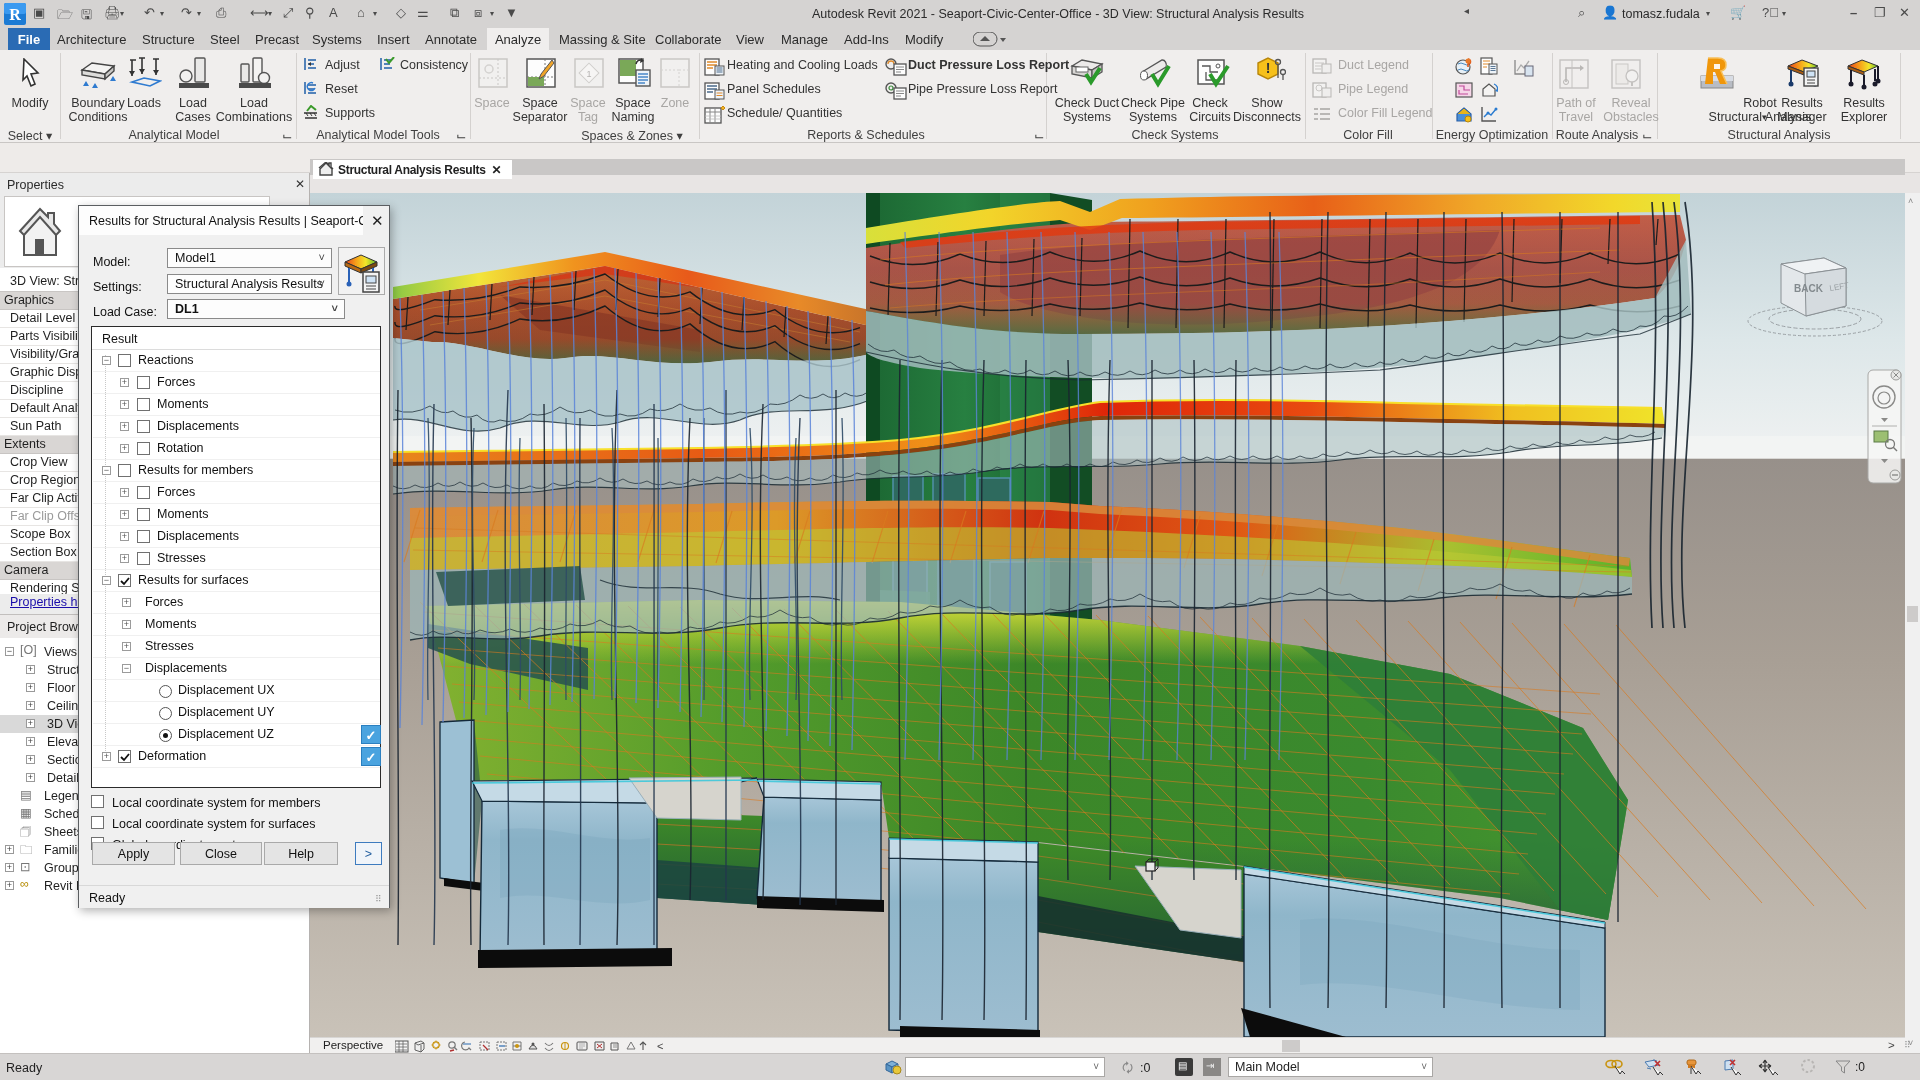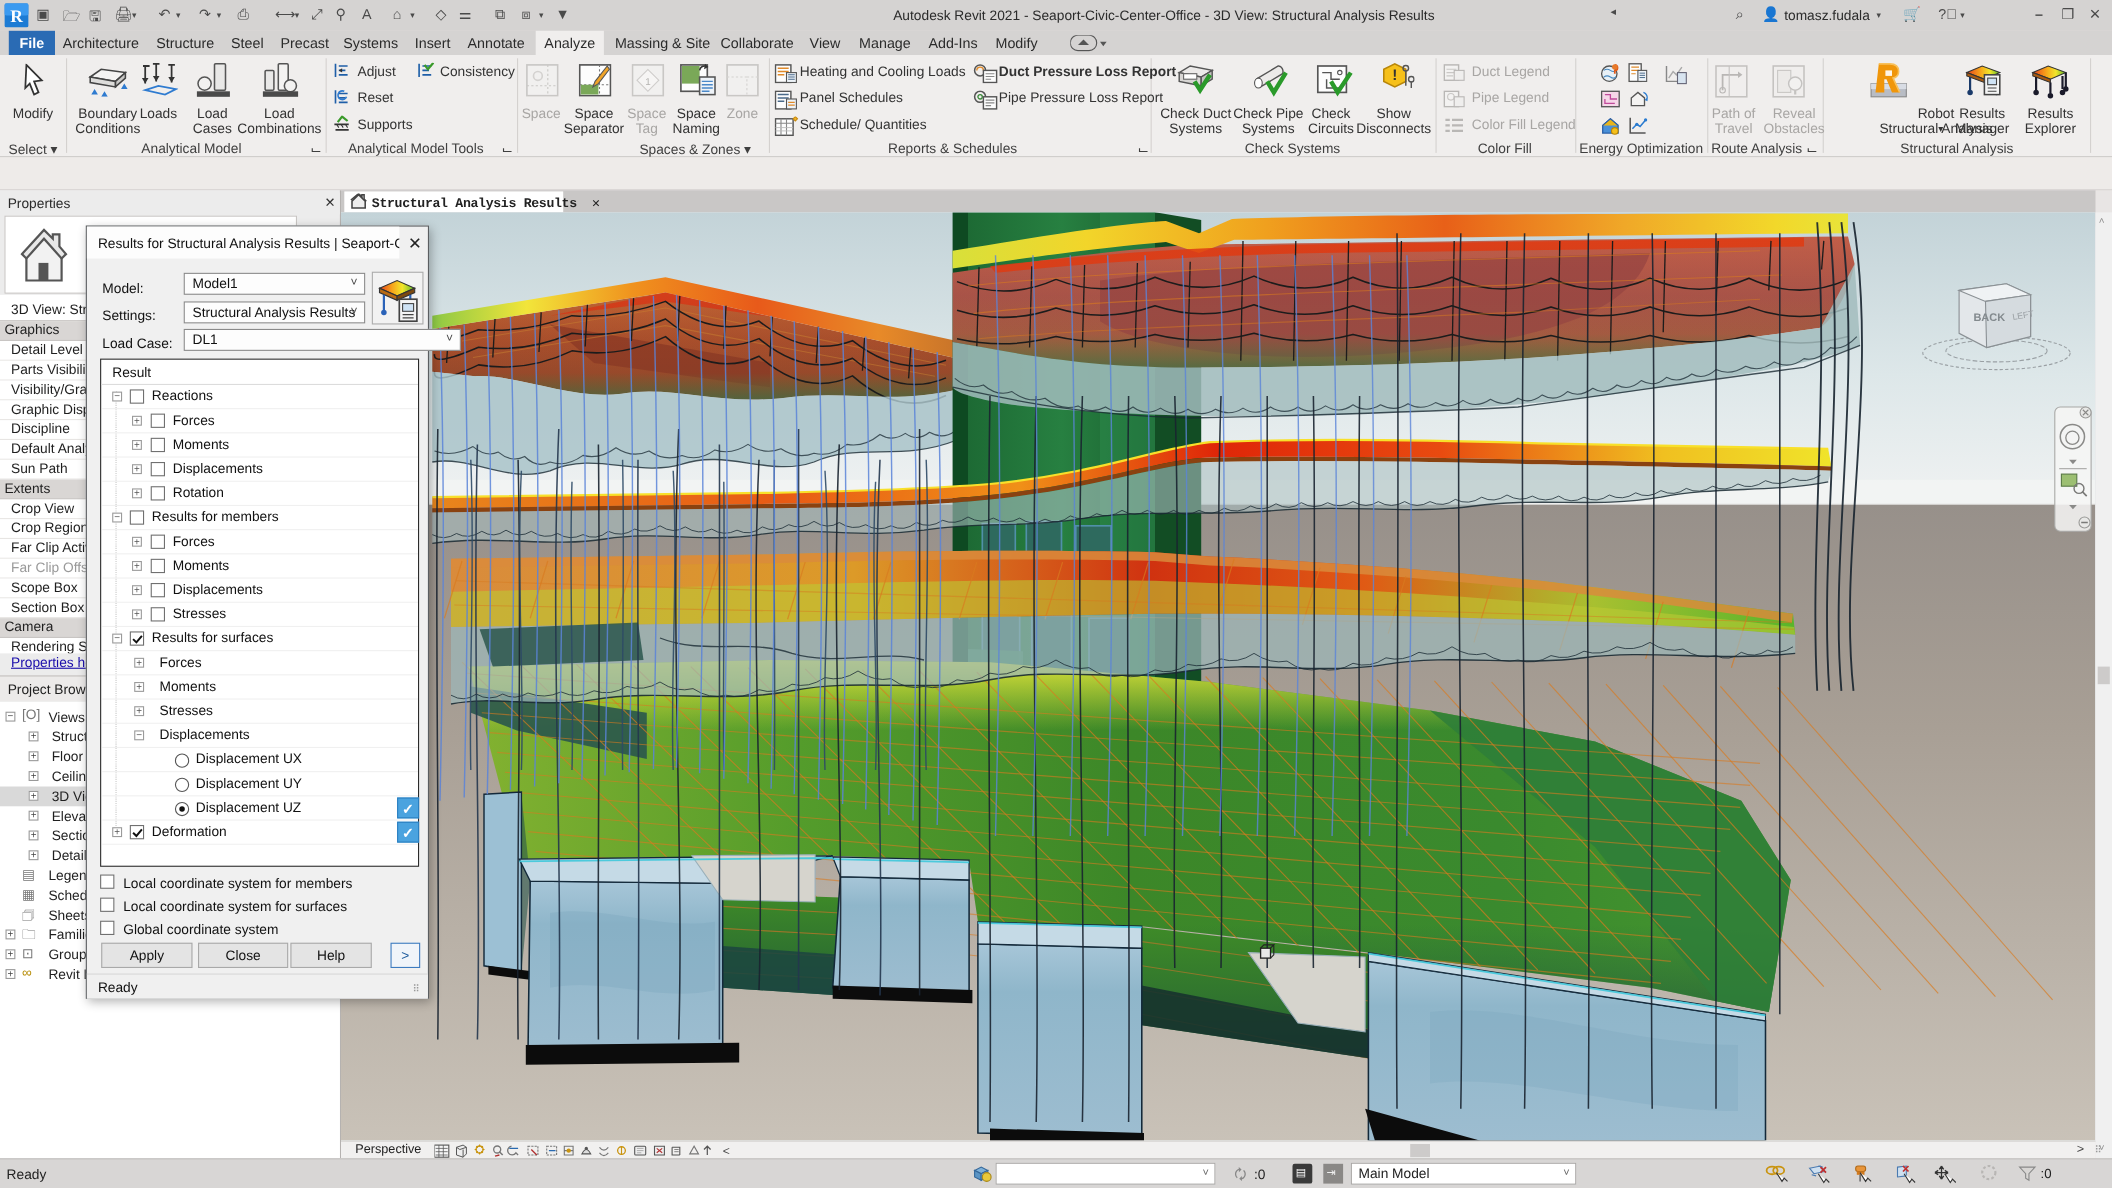--- a/index.html
+++ b/index.html
@@ -16,34 +16,34 @@
 .rlabel { position:absolute; top:78px; font-size:12.5px; color:#3f3f3f; text-align:center; white-space:nowrap; }
 .rbl { position:absolute; font-size:12.5px; color:#333; text-align:center; line-height:14px; white-space:nowrap; }
 .rtx { position:absolute; font-size:12.5px; color:#333; white-space:nowrap; }
 .gray { color:#a8a6a4 !important; }
 #optbar { position:absolute; left:0; top:143px; width:1920px; height:30px; background:#eeebe9; border-bottom:1px solid #d6d3d1; }
 #leftpanel { position:absolute; left:0; top:173px; width:310px; height:880px; background:#ececec; border-right:1px solid #b5b2b0; }
 .prow { position:absolute; left:0; width:309px; height:18px; font-size:12.5px; color:#1f1f1f; padding:1px 0 0 10px; background:#fff; border-bottom:1px solid #e7e5e3; white-space:nowrap; overflow:hidden;}
 .phead { background:#d9d6d4; color:#1f1f1f; padding-left:4px; border-bottom:1px solid #c8c5c3;}
 .brow { position:absolute; left:0; width:309px; height:18px; font-size:12.5px; color:#1f1f1f; white-space:nowrap; overflow:hidden; }
 .bexp { position:absolute; width:9px; height:9px; background:#fff; border:1px solid #999; font-size:9px; line-height:7px; text-align:center; color:#444; top:4px;}
-#viewtabs { position:absolute; left:310px; top:173px; width:1595px; height:33px; background:#c9c7c6;font-family:Liberation Mono, monospace; }
+#viewtabs { position:absolute; left:310px; top:159px; width:1595px; height:16px; background:#c9c7c6; }
 #vtab { position:absolute; left:3px; top:1px; width:199px; height:19px; background:#fff; font-size:12px; font-weight:bold; color:#222; padding:3px 0 0 25px; letter-spacing:-0.3px; white-space:nowrap; }
 #viewport { position:absolute; left:310px; top:193px; width:1595px; height:844px; overflow:hidden; background:#dde6e9;}
 #vscroll { position:absolute; left:1905px; top:193px; width:15px; height:860px; background:#f0f0f0; }
 #viewbar { position:absolute; left:310px; top:1037px; width:1595px; height:16px; background:#f1f0ef; border-top:1px solid #d8d6d4; font-size:11.5px; color:#222; }
 #statusbar { position:absolute; left:0; top:1053px; width:1920px; height:27px; background:#d8d6d5; font-size:12.5px; color:#222; border-top:1px solid #c4c1bf;}
 #dlg { position:absolute; left:78px; top:205px; width:312px; height:703px; background:#f0f0f0; border:1px solid #5b5e61; box-shadow:2px 3px 9px rgba(0,0,0,0.3); }
 #dlg-title { position:absolute; left:0; top:0; width:310px; height:29px; background:#fdfdfd; font-size:12.5px; color:#111; padding:8px 0 0 10px; }
 .combo { position:absolute; height:20px; background:#fdfdfd; border:1px solid #8a8a8a; font-size:12.5px; color:#111; padding:2px 0 0 7px; }
 .cav:after { content:"˅"; position:absolute; right:6px; top:2px; color:#444; font-size:11px;}
 .dlabel { position:absolute; font-size:12.5px; color:#111; white-space:nowrap;}
 .cb { position:absolute; width:13px; height:13px; background:#fff; border:1px solid #707070; }
 .exp { position:absolute; width:9px; height:9px; background:#fff; border:1px solid #9b9b9b; font-size:9px; line-height:7px; text-align:center; color:#555; }
-.dbtn { position:absolute; top:651px; height:23px; background:#e4e4e4; border:1px solid #a9a9a9; font-size:12.5px; color:#111; text-align:center; padding-top:4px; }
+.dbtn { position:absolute; top:636px; height:23px; background:#e4e4e4; border:1px solid #a9a9a9; font-size:12.5px; color:#111; text-align:center; padding-top:4px; }
 .trw { left:1px; width:287px; height:22px; border-bottom:1px solid #f0f0f0; }
 .rad { width:13px; height:13px; border:1px solid #555; border-radius:50%; background:#fff; }
 .radon:after { content:""; position:absolute; left:3px; top:3px; width:5px; height:5px; border-radius:50%; background:#111; }
 .bcb { top:1px; width:20px; height:19px; background:#4aa3df; border:1px solid #2a7fc0; color:#fff; font-size:13px; font-weight:bold; text-align:center; line-height:19px; }
 svg { display:block; }
 </style>
 </head>
 <body>
 <div id="app">
 
@@ -972,21 +972,21 @@
 </div>
 
 <div id="dlg">
   <div id="dlg-title" style="width:284px; overflow:hidden; white-space:nowrap;">Results for Structural Analysis Results | Seaport-Ci...</div>
   <div class="abs" style="left:292px; top:6px; font-size:15px; color:#222;">✕</div>
   <div class="dlabel" style="left:14px; top:49px;">Model:</div>
   <div class="combo cav" style="left:88px; top:42px; width:165px;">Model1</div>
   <div class="dlabel" style="left:14px; top:74px;">Settings:</div>
   <div class="combo cav" style="left:88px; top:68px; width:165px;">Structural Analysis Results</div>
   <div class="dlabel" style="left:14px; top:99px;">Load Case:</div>
-  <div class="combo cav" style="left:88px; top:93px; width:252px;">DL1</div>
+  <div class="combo cav" style="left:88px; top:93px; width:178px;font-weight:bold;">DL1</div>
   <div class="abs" style="left:259px; top:41px; width:47px; height:48px; background:#f2f2f2; border:1px solid #ababab;">
     <svg width="45" height="46" viewBox="0 0 45 46">
       <defs>
             <linearGradient id="dlgrb" x1="0" y1="0" x2="1" y2="0">
               <stop offset="0" stop-color="#e8401c"></stop>
               <stop offset="0.35" stop-color="#f6a21a"></stop>
               <stop offset="0.65" stop-color="#f2e62a"></stop>
               <stop offset="1" stop-color="#58b52b"></stop>
             </linearGradient>
           </defs>

